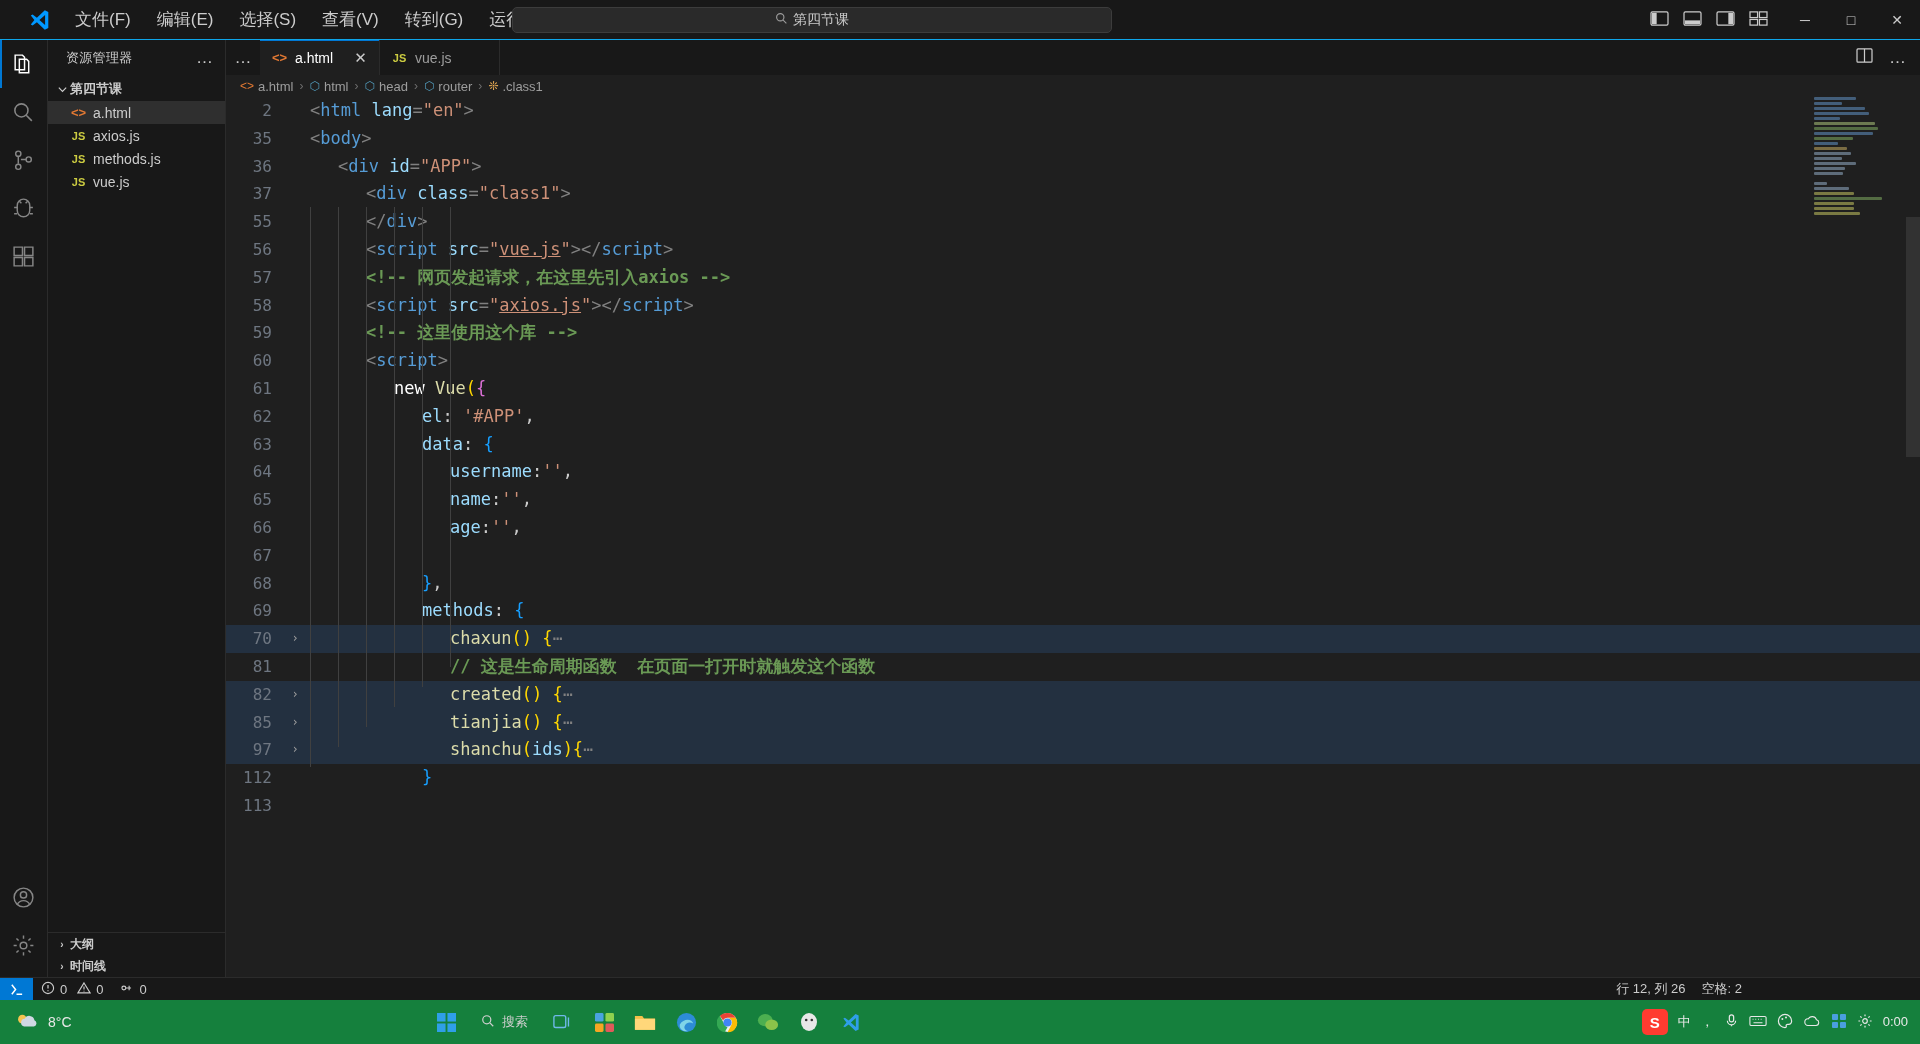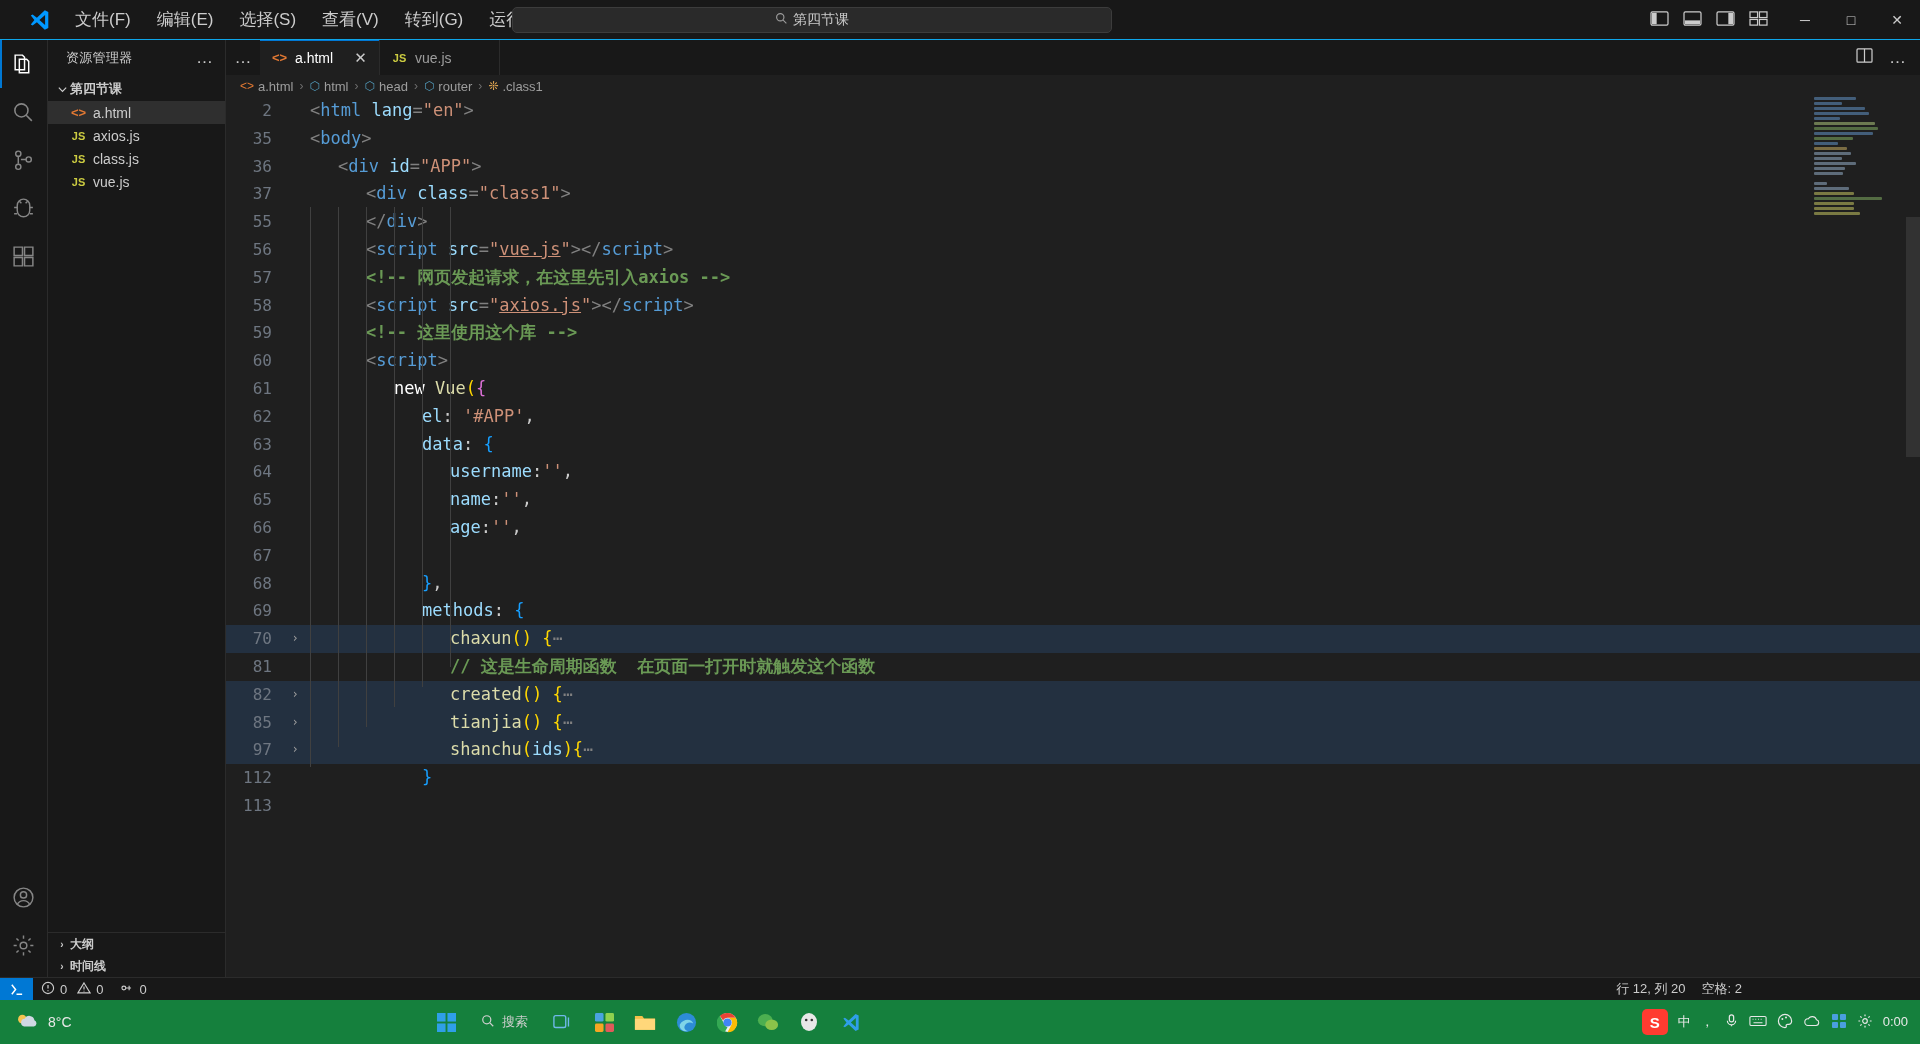--- a/index.html
+++ b/index.html
@@ -280,21 +280,21 @@
         <div class="tree-file selected">
           <span class="fi html">&lt;&gt;</span>
           <span>a.html</span>
         </div>
         <div class="tree-file">
           <span class="fi js">JS</span>
           <span>axios.js</span>
         </div>
         <div class="tree-file">
           <span class="fi js">JS</span>
-          <span>class.js</span>
+          <span>methods.js</span>
         </div>
         <div class="tree-file">
           <span class="fi js">JS</span>
           <span>vue.js</span>
         </div>
       </div>
       <div class="sb-bottom">
         <div class="sb-section">
           <span class="chev">›</span>
           <span>大纲</span>
@@ -423,21 +423,21 @@
     <div class="st-item">
       <span>
         <svg width="15" height="14" viewBox="0 0 16 16">
             <circle cx="5" cy="8" r="2.2" fill="none" stroke="#cccccc" stroke-width="1.3"></circle>
             <path d="M7.2 8h6M11 5.5v5" fill="none" stroke="#cccccc" stroke-width="1.3"></path>
           </svg>
       </span>
       <span>0</span>
     </div>
     <div class="st-right">
-      <div class="st-item">行 12, 列 20</div>
+      <div class="st-item">行 12, 列 26</div>
       <div class="st-item">空格: 2</div>
       <div class="st-item" style="width:170px;"></div>
     </div>
   </div>
 
   <div class="taskbar">
     <div class="weather">
       <span>
         <svg width="26" height="22" viewBox="0 0 28 22">
             <circle cx="9" cy="9" r="4.6" fill="#f5c451"></circle>

